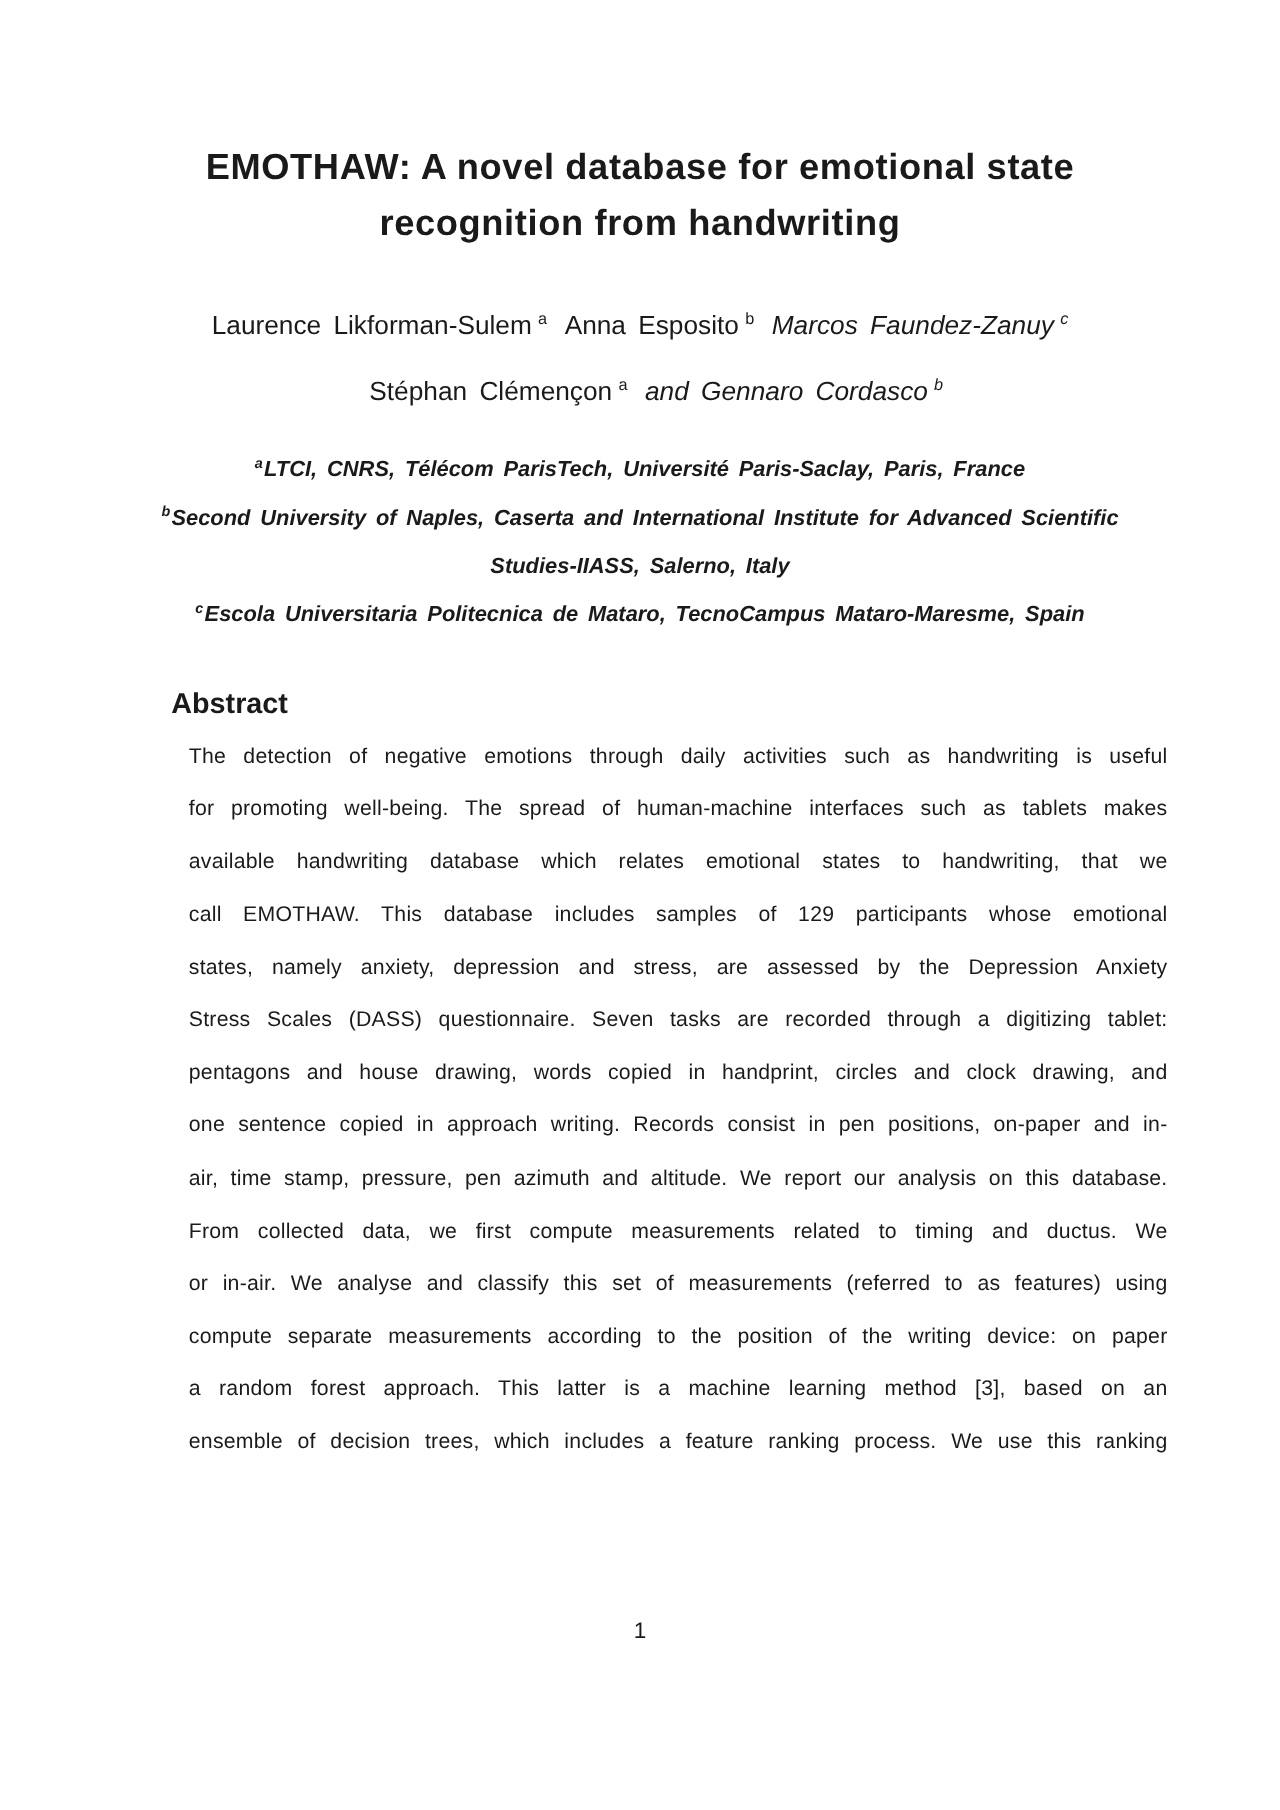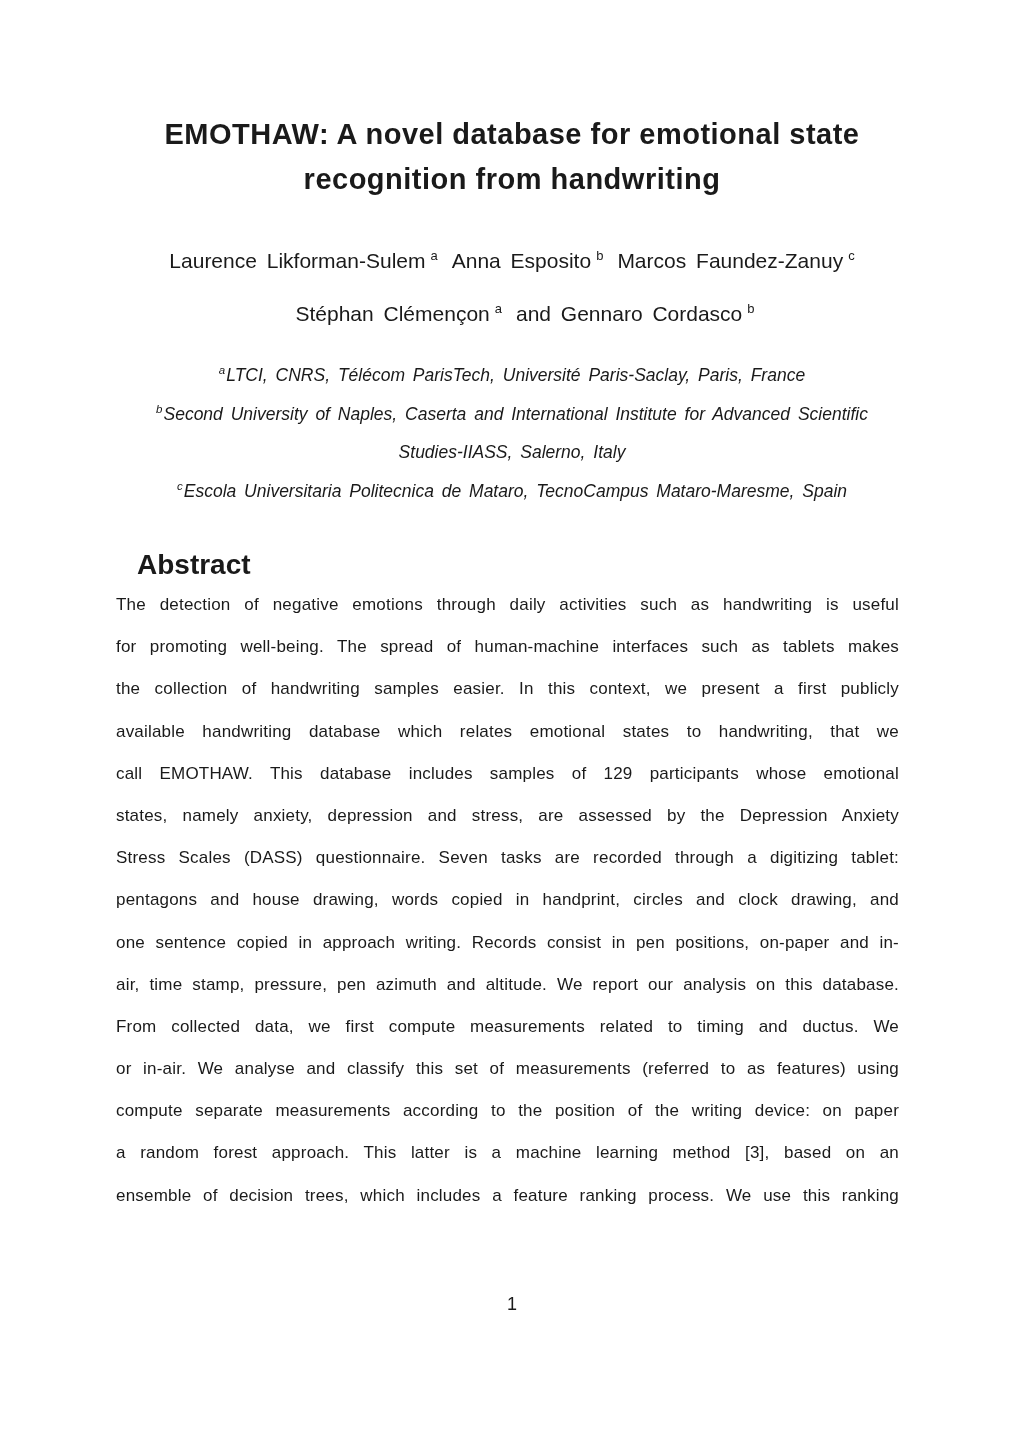--- a/index.html
+++ b/index.html
@@ -36,21 +36,21 @@
     width: 100%;
     text-align: center;
     font-size: 21px;
     line-height: 30px;
     word-spacing: 4px;
     white-space: nowrap;
   }
   .authors-1 { top: 246px; }
   .authors-2 { top: 299px; margin-left: 13px; }
   .author-seg { margin-right: 14px; }
-  .author-seg:last-child { margin-right: 0; }
+  .author-seg:last-child { margin-right: 0; font-style: italic; }
   sup.auth-sup {
     font-size: 13px;
     vertical-align: super;
     margin-left: 5px;
     line-height: 0;
   }
 
   .affiliations {
     position: absolute;
     top: 356px;
@@ -58,40 +58,41 @@
     width: 100%;
     text-align: center;
     font-style: italic;
     font-size: 17.5px;
     word-spacing: 3px;
   }
   .affil-line {
     height: 38.7px;
     line-height: 38.7px;
     white-space: nowrap;
+    font-weight: bold;
   }
   sup.affil-sup {
     font-size: 11.5px;
     vertical-align: super;
     margin-right: 1px;
     line-height: 0;
   }
 
   .abstract-heading {
     position: absolute;
     top: 549px;
     left: 137px;
-    font-size: 28px;
+    font-size: 23px;
     font-weight: bold;
   }
 
   .abstract-body {
     position: absolute;
     top: 584px;
-    left: 116px;
+    left: 151px;
     width: 783px;
     font-size: 17px;
     letter-spacing: 0.2px;
   }
   .abs-line {
     height: 42.2px;
     line-height: 42.2px;
     text-align: justify;
     text-align-last: justify;
     text-justify: inter-word;
@@ -129,21 +130,20 @@
       <div class="affil-line"><sup class="affil-sup">b</sup>Second University of Naples, Caserta and International Institute for Advanced Scientific</div>
       <div class="affil-line">Studies-IIASS, Salerno, Italy</div>
       <div class="affil-line"><sup class="affil-sup">c</sup>Escola Universitaria Politecnica de Mataro, TecnoCampus Mataro-Maresme, Spain</div>
     </div>
 
   <div class="abstract-heading">Abstract</div>
 
   <div class="abstract-body" id="abstract-body">
       <div class="abs-line">The detection of negative emotions through daily activities such as handwriting is useful</div>
       <div class="abs-line">for promoting well-being. The spread of human-machine interfaces such as tablets makes</div>
-      <div class="abs-line">the collection of handwriting samples easier. In this context, we present a first publicly</div>
       <div class="abs-line">available handwriting database which relates emotional states to handwriting, that we</div>
       <div class="abs-line">call EMOTHAW. This database includes samples of 129 participants whose emotional</div>
       <div class="abs-line">states, namely anxiety, depression and stress, are assessed by the Depression Anxiety</div>
       <div class="abs-line">Stress Scales (DASS) questionnaire. Seven tasks are recorded through a digitizing tablet:</div>
       <div class="abs-line">pentagons and house drawing, words copied in handprint, circles and clock drawing, and</div>
       <div class="abs-line">one sentence copied in approach writing. Records consist in pen positions, on-paper and in-</div>
       <div class="abs-line">air, time stamp, pressure, pen azimuth and altitude. We report our analysis on this database.</div>
       <div class="abs-line">From collected data, we first compute measurements related to timing and ductus. We</div>
       <div class="abs-line">or in-air. We analyse and classify this set of measurements (referred to as features) using</div>
       <div class="abs-line">compute separate measurements according to the position of the writing device: on paper</div>

